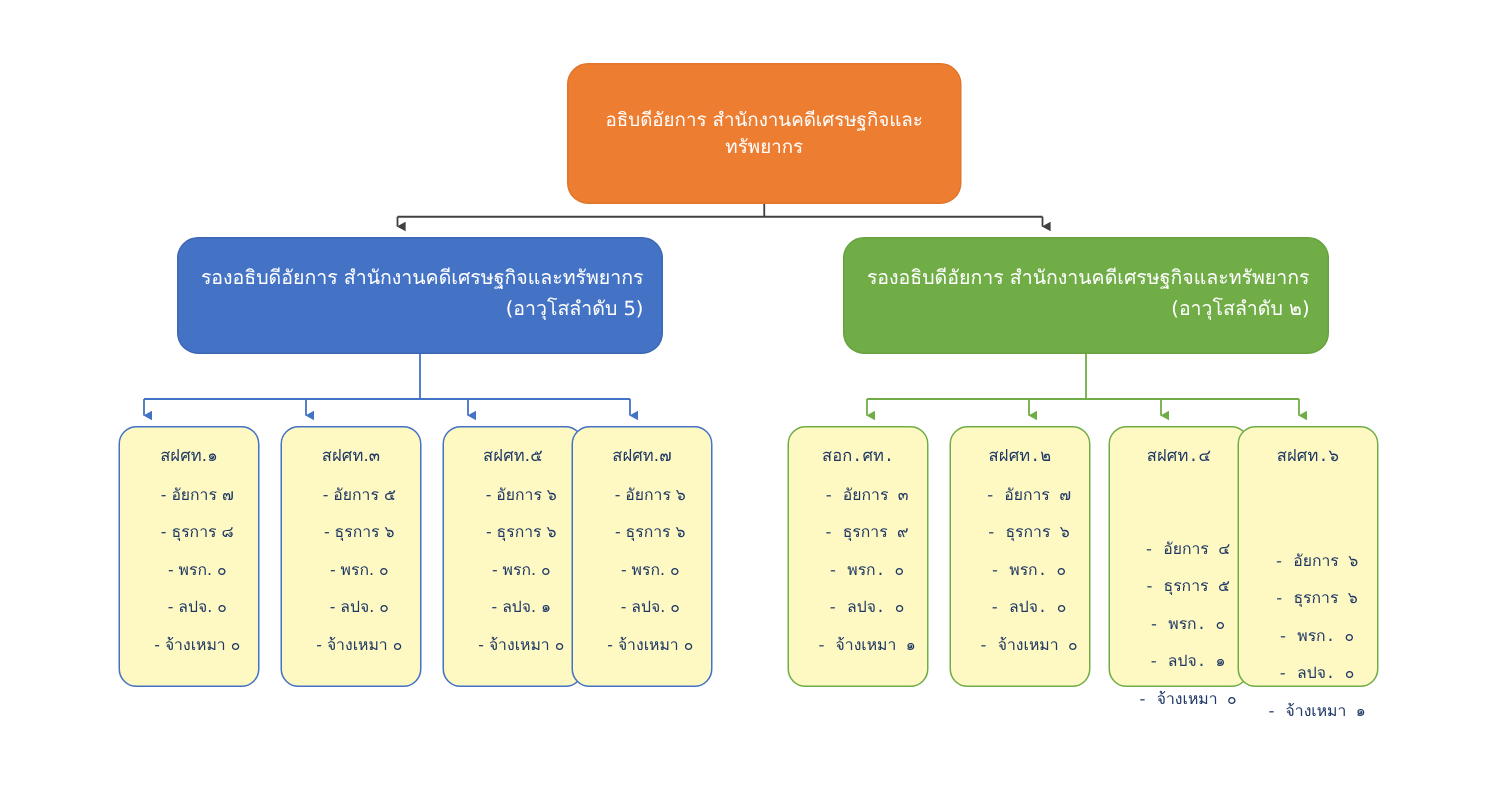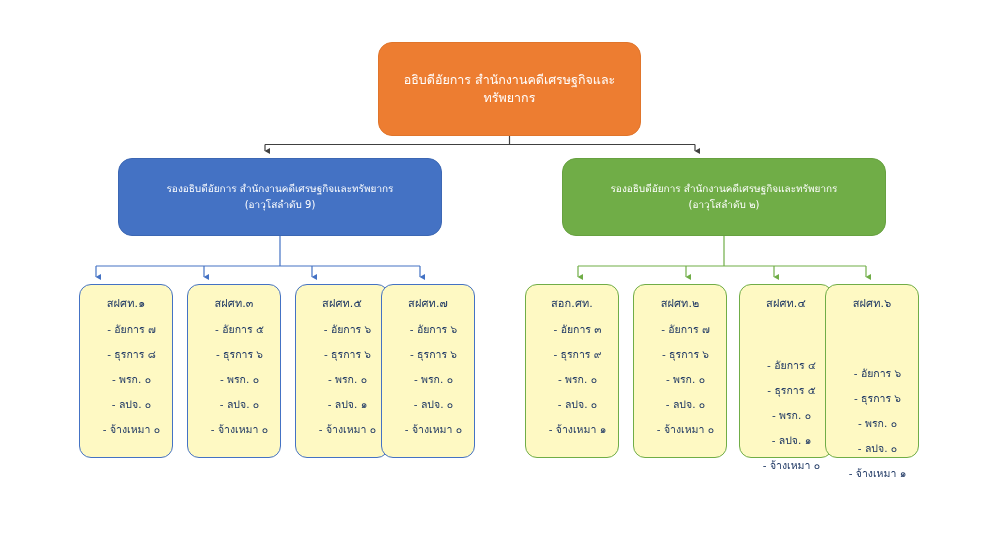--- a/index.html
+++ b/index.html
@@ -54,23 +54,24 @@
     font-size: 12.5px;
     line-height: 1.45;
     padding: 4px 10px;
   }
 
   
   .node-deputy {
     height: 78px;
     border-radius: 14px;
     color: #ffffff;
-    font-size: 10px;
+    font-size: 13px;
     line-height: 1.6;
     padding: 4px 12px;
+    align-items: flex-end;
   }
   .node-deputy.blue {
     left: 118px;
     top: 158px;
     width: 324px;
     background: #4472C4;
     border: 1px solid #3C67B3;
   }
   .node-deputy.green {
     left: 562px;
@@ -86,21 +87,21 @@
     top: 284px;
     width: 94px;
     height: 174px;
     background: #fef9c3;
     border-radius: 12px;
     align-items: stretch;
     justify-content: flex-start;
     padding: 9px 0 6px 0;
   }
   .node-unit.blue  { border: 1.3px solid #4472C4; }
-  .node-unit.green { border: 1.3px solid #70AD47; }
+  .node-unit.green { border: 1.3px solid #70AD47; font-family: Liberation Mono, monospace; }
 
   .unit-title {
     font-size: 11px;
     color: #1F3864;
     text-align: center;
     margin-bottom: 9px;
     letter-spacing: 0.1px;
   }
   .node-unit.green .unit-title { color: #1F3864; }
 
@@ -161,21 +162,21 @@
       <path d="M866,266 L866,277" stroke="#70AD47" stroke-width="1.2" fill="none" marker-end="url(#arrow-green)"></path>
     </g>
   </svg>
 
   <div class="node node-root">
     <span>อธิบดีอัยการ สำนักงานคดีเศรษฐกิจและทรัพยากร</span>
   </div>
 
   <div class="node node-deputy blue">
     <span>รองอธิบดีอัยการ สำนักงานคดีเศรษฐกิจและทรัพยากร</span>
-    <span class="deputy-line2">(อาวุโสลำดับ 9)</span>
+    <span class="deputy-line2">(อาวุโสลำดับ 5)</span>
   </div>
 
   <div class="node node-deputy green">
     <span>รองอธิบดีอัยการ สำนักงานคดีเศรษฐกิจและทรัพยากร</span>
     <span class="deputy-line2">(อาวุโสลำดับ ๒)</span>
   </div>
 
   <div id="units-layer">
       <div class="node node-unit blue" style="left: 79px;">
         <div class="unit-title">สฝศท.๑</div>

